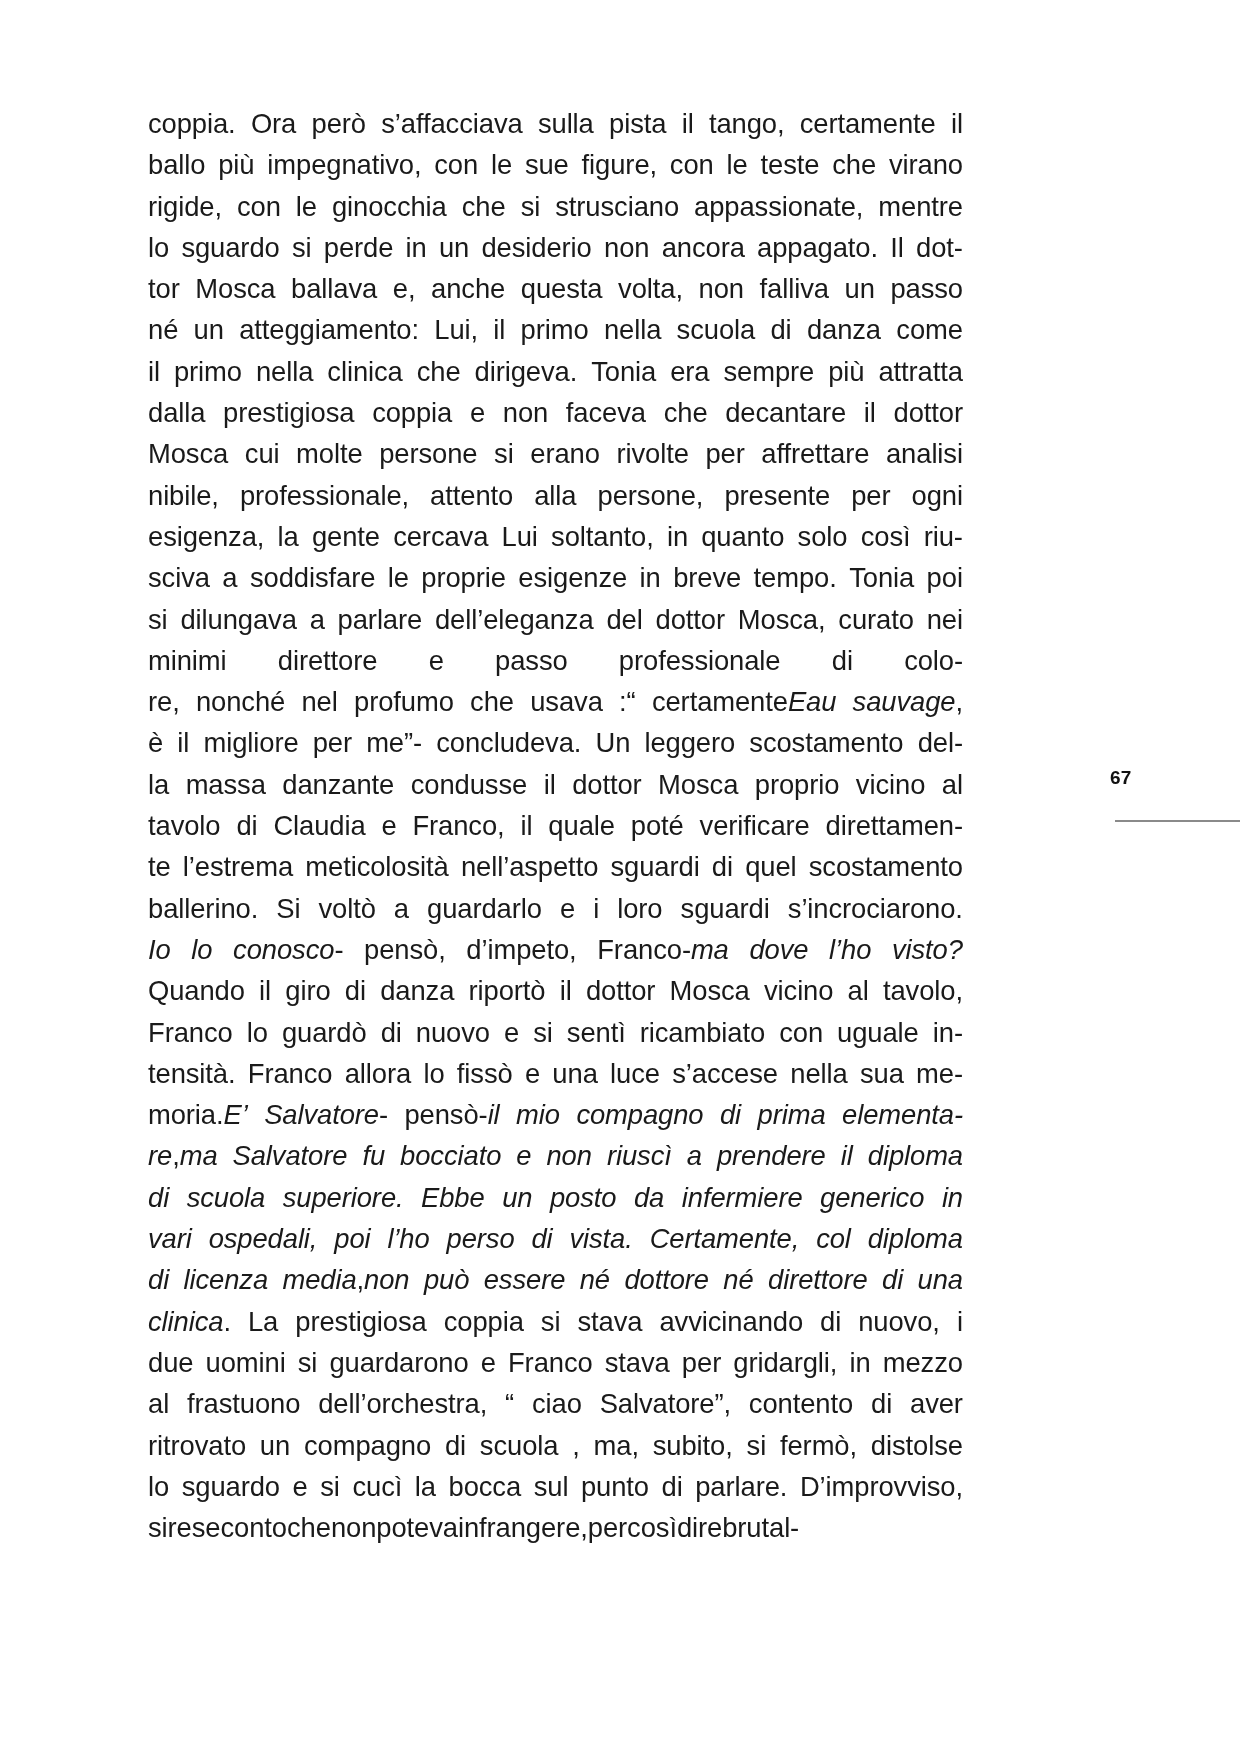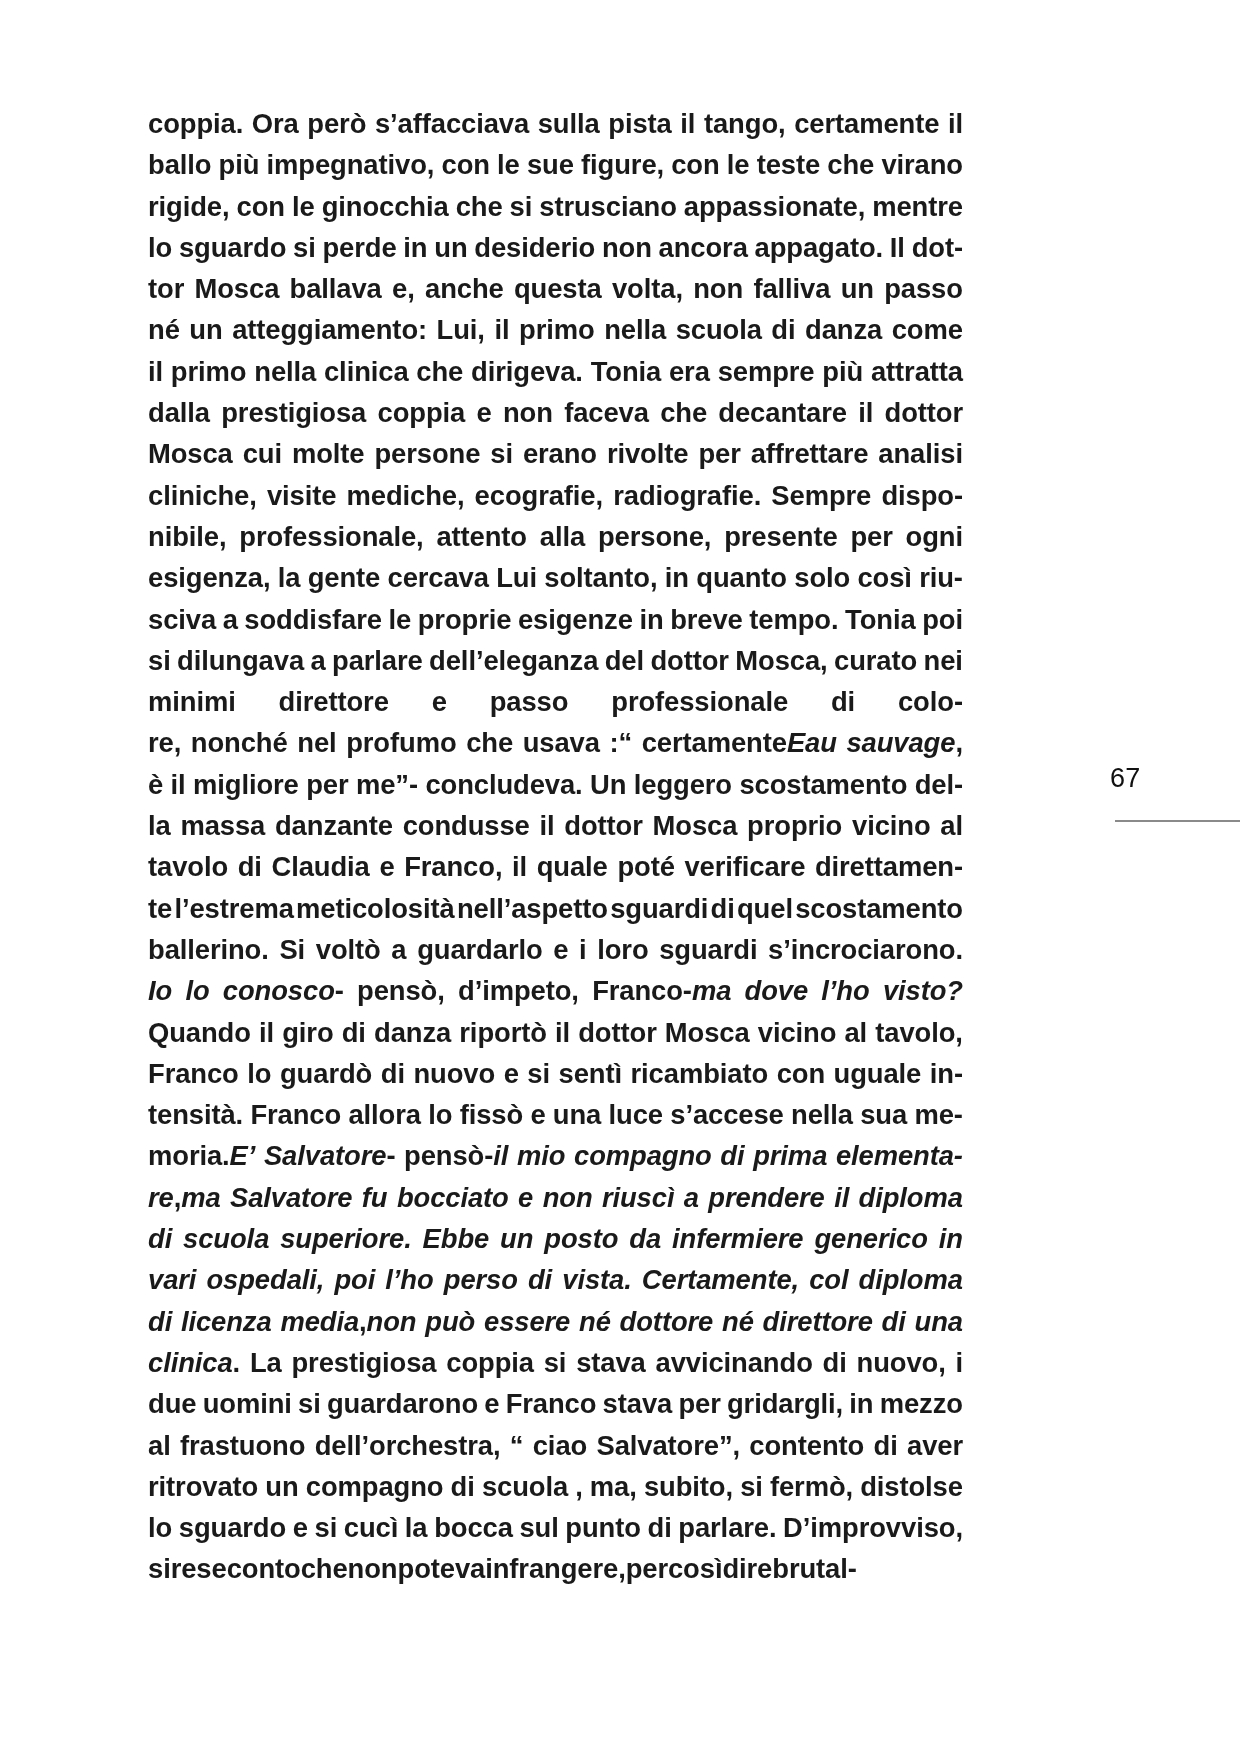--- a/index.html
+++ b/index.html
@@ -34,21 +34,20 @@
   }
 
   .line {
     display: flex;
     width: 815px;
     font-size: 27.4px;
     line-height: 41.3px;
     color: #1a1a1a;
     white-space: pre;
     letter-spacing: -0.1px;
-    font-weight: bold;
   }
 
   
   .line.justify {
     justify-content: space-between;
   }
   .line.last {
     justify-content: flex-start;
   }
 
@@ -61,22 +60,22 @@
   }
 
   
   .folio-block {
     position: absolute;
     left: 1110px;
     top: 762px;
     width: 130px;
   }
   .folio {
-    font-size: 27px;
-    font-weight: normal;
+    font-size: 19px;
+    font-weight: bold;
     line-height: 32px;
     color: #111111;
     letter-spacing: 0.3px;
   }
   .folio-rule {
     position: absolute;
     left: 1115px;
     top: 820px;
     width: 125px;
     height: 2px;
@@ -91,21 +90,20 @@
   <div class="text-column" id="text-column">
       <div class="line justify"><span class="w"><span>coppia.</span></span><span class="w"><span>Ora</span></span><span class="w"><span>però</span></span><span class="w"><span>s’affacciava</span></span><span class="w"><span>sulla</span></span><span class="w"><span>pista</span></span><span class="w"><span>il</span></span><span class="w"><span>tango,</span></span><span class="w"><span>certamente</span></span><span class="w"><span>il</span></span></div>
       <div class="line justify"><span class="w"><span>ballo</span></span><span class="w"><span>più</span></span><span class="w"><span>impegnativo,</span></span><span class="w"><span>con</span></span><span class="w"><span>le</span></span><span class="w"><span>sue</span></span><span class="w"><span>figure,</span></span><span class="w"><span>con</span></span><span class="w"><span>le</span></span><span class="w"><span>teste</span></span><span class="w"><span>che</span></span><span class="w"><span>virano</span></span></div>
       <div class="line justify"><span class="w"><span>rigide,</span></span><span class="w"><span>con</span></span><span class="w"><span>le</span></span><span class="w"><span>ginocchia</span></span><span class="w"><span>che</span></span><span class="w"><span>si</span></span><span class="w"><span>strusciano</span></span><span class="w"><span>appassionate,</span></span><span class="w"><span>mentre</span></span></div>
       <div class="line justify"><span class="w"><span>lo</span></span><span class="w"><span>sguardo</span></span><span class="w"><span>si</span></span><span class="w"><span>perde</span></span><span class="w"><span>in</span></span><span class="w"><span>un</span></span><span class="w"><span>desiderio</span></span><span class="w"><span>non</span></span><span class="w"><span>ancora</span></span><span class="w"><span>appagato.</span></span><span class="w"><span>Il</span></span><span class="w"><span>dot-</span></span></div>
       <div class="line justify"><span class="w"><span>tor</span></span><span class="w"><span>Mosca</span></span><span class="w"><span>ballava</span></span><span class="w"><span>e,</span></span><span class="w"><span>anche</span></span><span class="w"><span>questa</span></span><span class="w"><span>volta,</span></span><span class="w"><span>non</span></span><span class="w"><span>falliva</span></span><span class="w"><span>un</span></span><span class="w"><span>passo</span></span></div>
       <div class="line justify"><span class="w"><span>né</span></span><span class="w"><span>un</span></span><span class="w"><span>atteggiamento:</span></span><span class="w"><span>Lui,</span></span><span class="w"><span>il</span></span><span class="w"><span>primo</span></span><span class="w"><span>nella</span></span><span class="w"><span>scuola</span></span><span class="w"><span>di</span></span><span class="w"><span>danza</span></span><span class="w"><span>come</span></span></div>
       <div class="line justify"><span class="w"><span>il</span></span><span class="w"><span>primo</span></span><span class="w"><span>nella</span></span><span class="w"><span>clinica</span></span><span class="w"><span>che</span></span><span class="w"><span>dirigeva.</span></span><span class="w"><span>Tonia</span></span><span class="w"><span>era</span></span><span class="w"><span>sempre</span></span><span class="w"><span>più</span></span><span class="w"><span>attratta</span></span></div>
       <div class="line justify"><span class="w"><span>dalla</span></span><span class="w"><span>prestigiosa</span></span><span class="w"><span>coppia</span></span><span class="w"><span>e</span></span><span class="w"><span>non</span></span><span class="w"><span>faceva</span></span><span class="w"><span>che</span></span><span class="w"><span>decantare</span></span><span class="w"><span>il</span></span><span class="w"><span>dottor</span></span></div>
       <div class="line justify"><span class="w"><span>Mosca</span></span><span class="w"><span>cui</span></span><span class="w"><span>molte</span></span><span class="w"><span>persone</span></span><span class="w"><span>si</span></span><span class="w"><span>erano</span></span><span class="w"><span>rivolte</span></span><span class="w"><span>per</span></span><span class="w"><span>affrettare</span></span><span class="w"><span>analisi</span></span></div>
-      <div class="line justify"><span class="w"><span>cliniche,</span></span><span class="w"><span>visite</span></span><span class="w"><span>mediche,</span></span><span class="w"><span>ecografie,</span></span><span class="w"><span>radiografie.</span></span><span class="w"><span>Sempre</span></span><span class="w"><span>dispo-</span></span></div>
       <div class="line justify"><span class="w"><span>nibile,</span></span><span class="w"><span>professionale,</span></span><span class="w"><span>attento</span></span><span class="w"><span>alla</span></span><span class="w"><span>persone,</span></span><span class="w"><span>presente</span></span><span class="w"><span>per</span></span><span class="w"><span>ogni</span></span></div>
       <div class="line justify"><span class="w"><span>esigenza,</span></span><span class="w"><span>la</span></span><span class="w"><span>gente</span></span><span class="w"><span>cercava</span></span><span class="w"><span>Lui</span></span><span class="w"><span>soltanto,</span></span><span class="w"><span>in</span></span><span class="w"><span>quanto</span></span><span class="w"><span>solo</span></span><span class="w"><span>così</span></span><span class="w"><span>riu-</span></span></div>
       <div class="line justify"><span class="w"><span>sciva</span></span><span class="w"><span>a</span></span><span class="w"><span>soddisfare</span></span><span class="w"><span>le</span></span><span class="w"><span>proprie</span></span><span class="w"><span>esigenze</span></span><span class="w"><span>in</span></span><span class="w"><span>breve</span></span><span class="w"><span>tempo.</span></span><span class="w"><span>Tonia</span></span><span class="w"><span>poi</span></span></div>
       <div class="line justify"><span class="w"><span>si</span></span><span class="w"><span>dilungava</span></span><span class="w"><span>a</span></span><span class="w"><span>parlare</span></span><span class="w"><span>dell’eleganza</span></span><span class="w"><span>del</span></span><span class="w"><span>dottor</span></span><span class="w"><span>Mosca,</span></span><span class="w"><span>curato</span></span><span class="w"><span>nei</span></span></div>
       <div class="line justify"><span class="w"><span>minimi</span></span><span class="w"><span>direttore</span></span><span class="w"><span>e</span></span><span class="w"><span>passo</span></span><span class="w"><span>professionale</span></span><span class="w"><span>di</span></span><span class="w"><span>colo-</span></span></div>
       <div class="line justify"><span class="w"><span>re,</span></span><span class="w"><span>nonché</span></span><span class="w"><span>nel</span></span><span class="w"><span>profumo</span></span><span class="w"><span>che</span></span><span class="w"><span>usava</span></span><span class="w"><span>:“</span></span><span class="w"><span>certamente</span><span class="it">Eau</span></span><span class="w"><span class="it">sauvage</span><span>,</span></span></div>
       <div class="line justify"><span class="w"><span>è</span></span><span class="w"><span>il</span></span><span class="w"><span>migliore</span></span><span class="w"><span>per</span></span><span class="w"><span>me”-</span></span><span class="w"><span>concludeva.</span></span><span class="w"><span>Un</span></span><span class="w"><span>leggero</span></span><span class="w"><span>scostamento</span></span><span class="w"><span>del-</span></span></div>
       <div class="line justify"><span class="w"><span>la</span></span><span class="w"><span>massa</span></span><span class="w"><span>danzante</span></span><span class="w"><span>condusse</span></span><span class="w"><span>il</span></span><span class="w"><span>dottor</span></span><span class="w"><span>Mosca</span></span><span class="w"><span>proprio</span></span><span class="w"><span>vicino</span></span><span class="w"><span>al</span></span></div>
       <div class="line justify"><span class="w"><span>tavolo</span></span><span class="w"><span>di</span></span><span class="w"><span>Claudia</span></span><span class="w"><span>e</span></span><span class="w"><span>Franco,</span></span><span class="w"><span>il</span></span><span class="w"><span>quale</span></span><span class="w"><span>poté</span></span><span class="w"><span>verificare</span></span><span class="w"><span>direttamen-</span></span></div>
       <div class="line justify"><span class="w"><span>te</span></span><span class="w"><span>l’estrema</span></span><span class="w"><span>meticolosità</span></span><span class="w"><span>nell’aspetto</span></span><span class="w"><span>sguardi</span></span><span class="w"><span>di</span></span><span class="w"><span>quel</span></span><span class="w"><span>scostamento</span></span></div>

